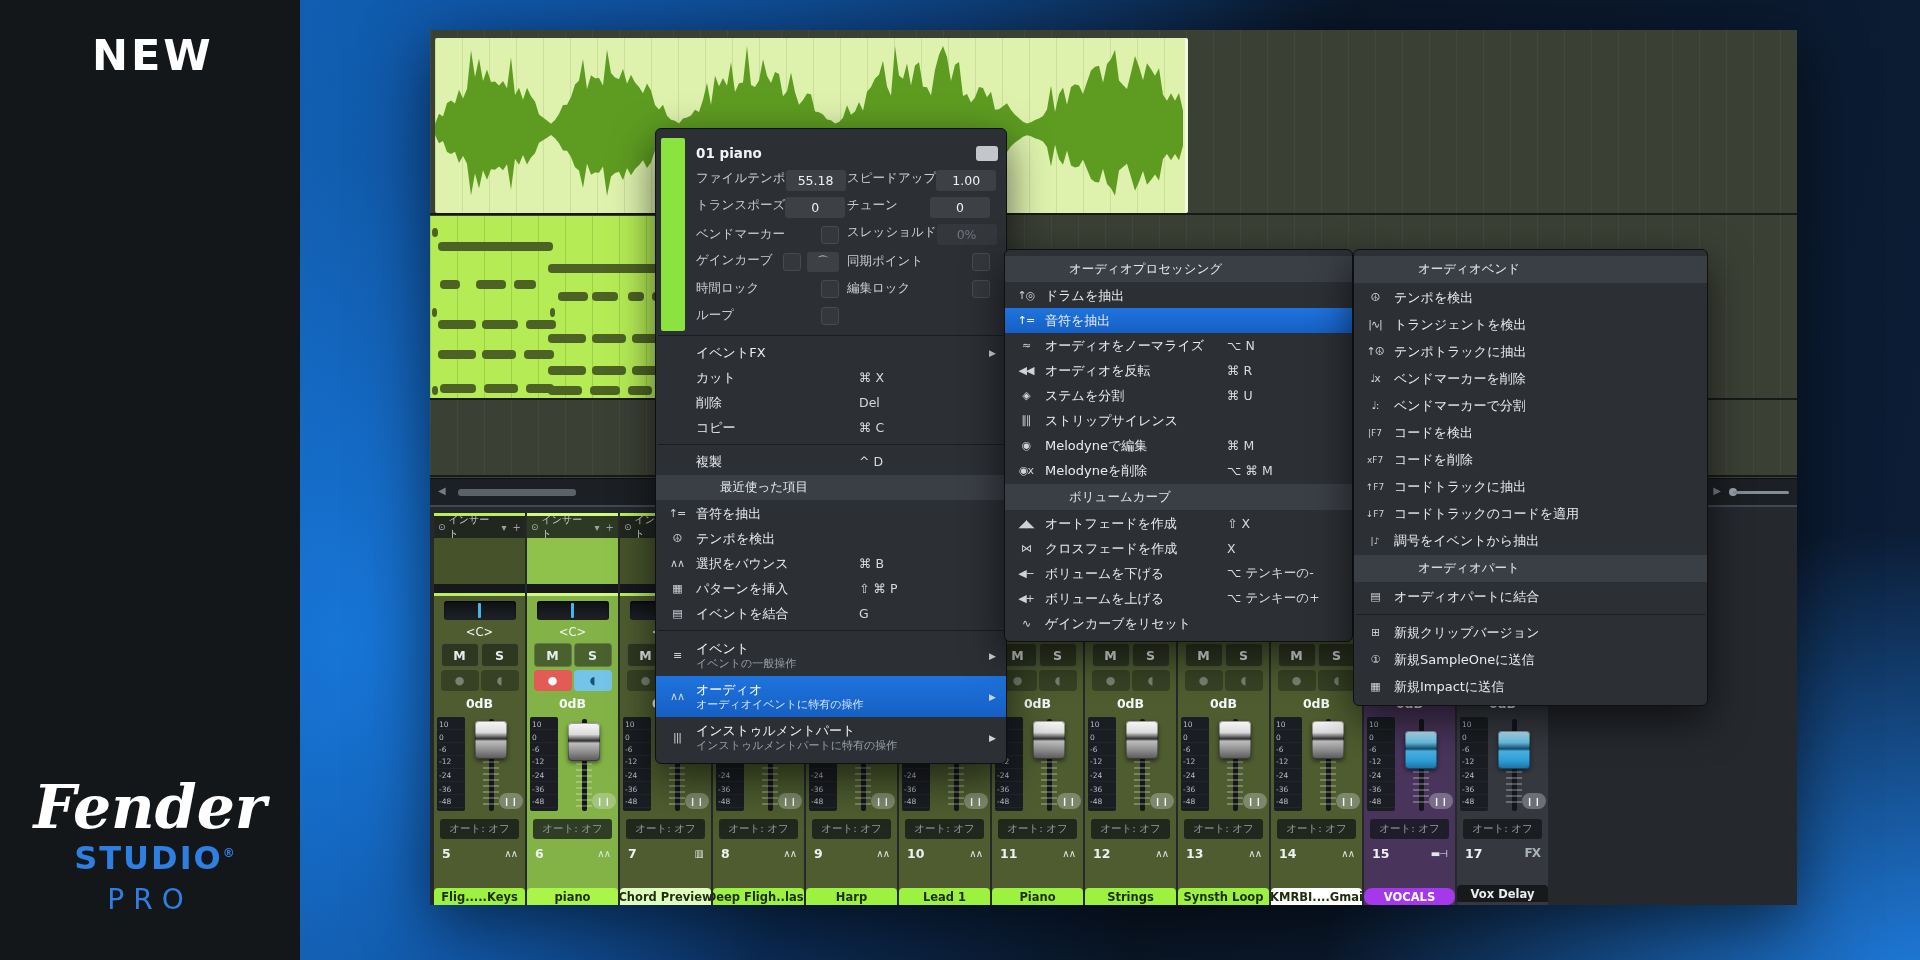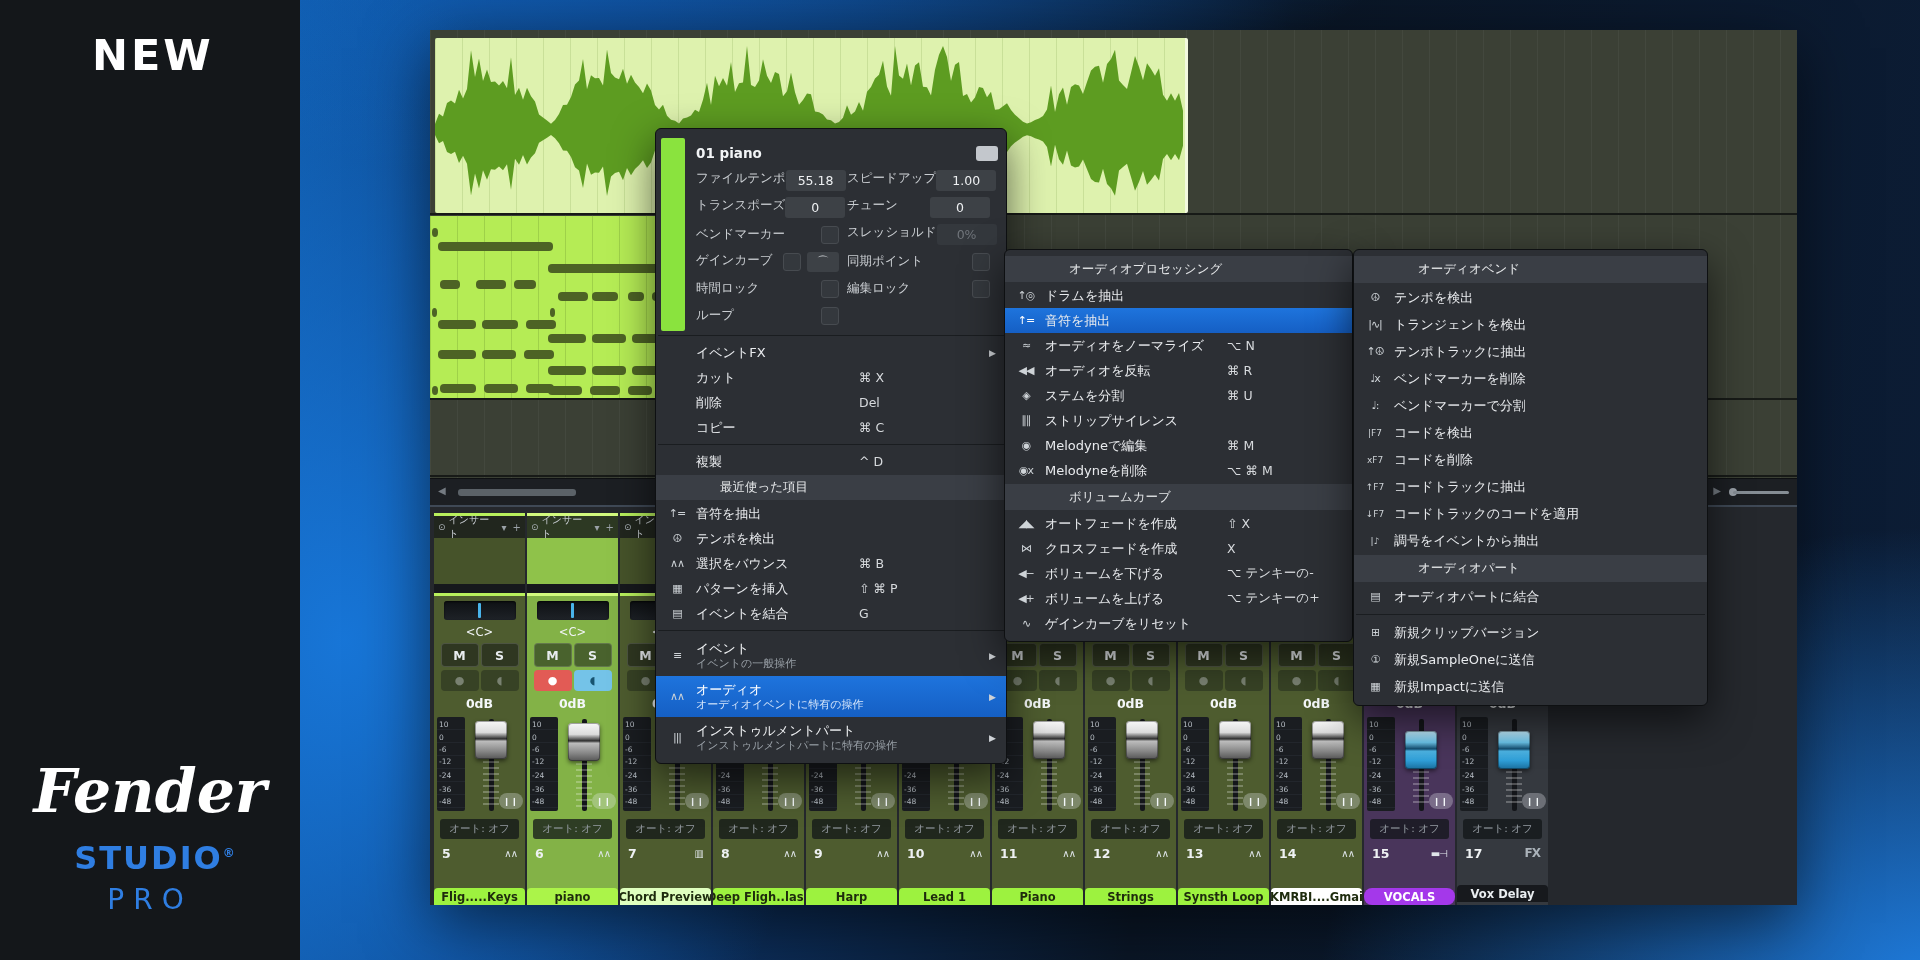--- a/index.html
+++ b/index.html
@@ -10,21 +10,21 @@
       radial-gradient(1000px 760px at 101% 104%, rgba(32,132,236,.95), rgba(32,132,236,0) 62%),
       radial-gradient(720px 980px at 345px 640px, rgba(24,120,219,.95), rgba(24,120,219,0) 66%),
       radial-gradient(1300px 520px at 640px -140px, rgba(18,104,198,.85), rgba(18,104,198,0) 62%),
       linear-gradient(100deg,#1173d0 0%,#0d3e7e 30%,#0a1626 62%,#0c1d36 100%);}
   
   .left-panel{position:absolute;left:0;top:0;width:300px;height:960px;background:#14171a;z-index:5;}
   .new-label{position:absolute;left:92px;top:30px;font-size:43px;font-weight:700;letter-spacing:3px;color:#fff;}
   .logo{position:absolute;left:0;bottom:44px;width:300px;text-align:center;}
   .fender-script{font-family:"DejaVu Serif","Liberation Serif",serif;font-style:italic;font-weight:700;
     font-size:60px;color:#ffffff;line-height:1;}
-  .studio-line{margin-top:18px;font-size:32px;font-weight:700;color:#2f7ee2;letter-spacing:2px;padding-left:11px;}
+  .studio-line{margin-top:2px;font-size:32px;font-weight:700;color:#2f7ee2;letter-spacing:2px;padding-left:11px;}
   .studio-line sup{font-size:12px;}
   .pro-line{margin-top:6px;font-size:28px;color:#2f7ee2;letter-spacing:9px;font-weight:400;}
   
   .app-window{position:absolute;left:430px;top:30px;width:1367px;height:875px;background:#22252a;
     box-shadow:0 18px 60px rgba(0,0,0,.55);z-index:10;}
   .arrange{position:absolute;left:0;right:0;top:0;height:475px;background:#3b4035;overflow:hidden;}
   .arrange .grid{position:absolute;inset:0;
     background:repeating-linear-gradient(90deg,rgba(255,255,255,.045) 0 1px,transparent 1px 27px);}
   .tsep{position:absolute;left:0;right:0;height:2px;background:#171a17;}
   .track1-clip{position:absolute;left:5px;top:8px;width:750px;height:175px;background:#def2ae;

